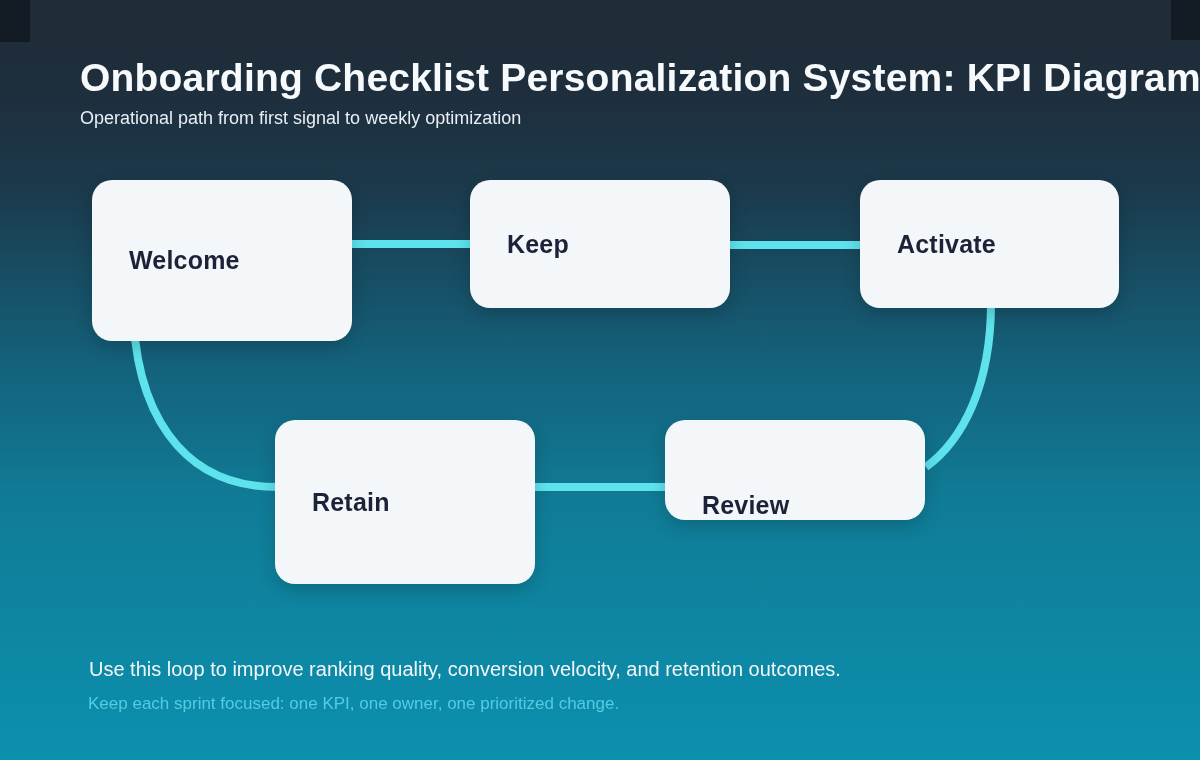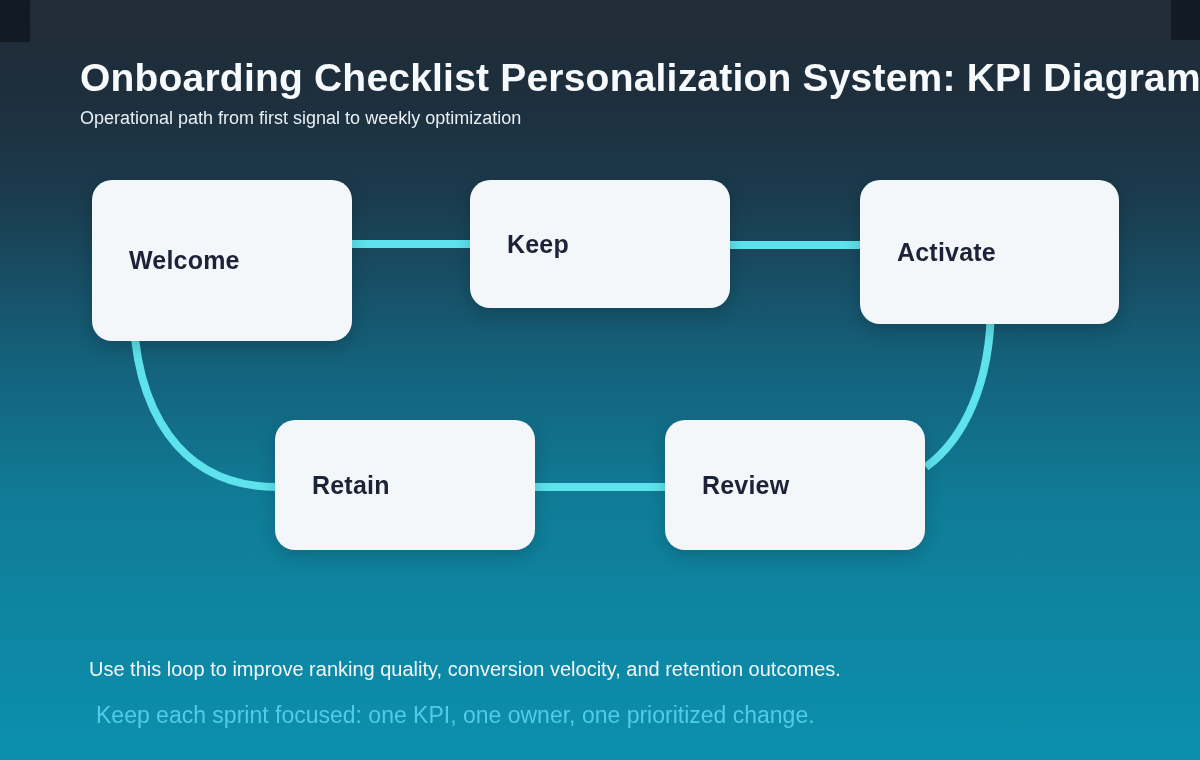--- a/index.html
+++ b/index.html
@@ -78,39 +78,39 @@
     box-shadow: 0 6px 18px rgba(0, 0, 0, 0.18);
   }
   .node span {
     font-size: 25px;
     font-weight: 700;
     color: #1c2339;
     letter-spacing: 0.2px;
   }
   .node-welcome  { left: 92px;  top: 180px; width: 260px; height: 161px; }
   .node-guide    { left: 470px; top: 180px; width: 260px; height: 128px; }
-  .node-activate { left: 860px; top: 180px; width: 259px; height: 144px; }
-  .node-retain   { left: 275px; top: 420px; width: 260px; height: 130px; }
-  .node-review   { left: 665px; top: 420px; width: 260px; height: 130px; }
+  .node-activate { left: 860px; top: 180px; width: 259px; height: 128px; }
+  .node-retain   { left: 275px; top: 420px; width: 260px; height: 164px; }
+  .node-review   { left: 665px; top: 420px; width: 260px; height: 100px; align-items: flex-end; }
 
   .footer-line1 {
     position: absolute;
     left: 80px;
     top: 649px;
     margin: 9px;
     font-size: 20px;
     color: #f2f6f8;
     white-space: nowrap;
   }
   .footer-line2 {
     position: absolute;
     left: 80px;
     top: 686px;
-    margin: 16px;
-    font-size: 23px;
+    margin: 8px;
+    font-size: 17px;
     color: #54cbe4;
     white-space: nowrap;
   }
 </style>
 </head>
 <body>
 
 <div class="stage">
 
   <div class="corner corner-tl"></div>

